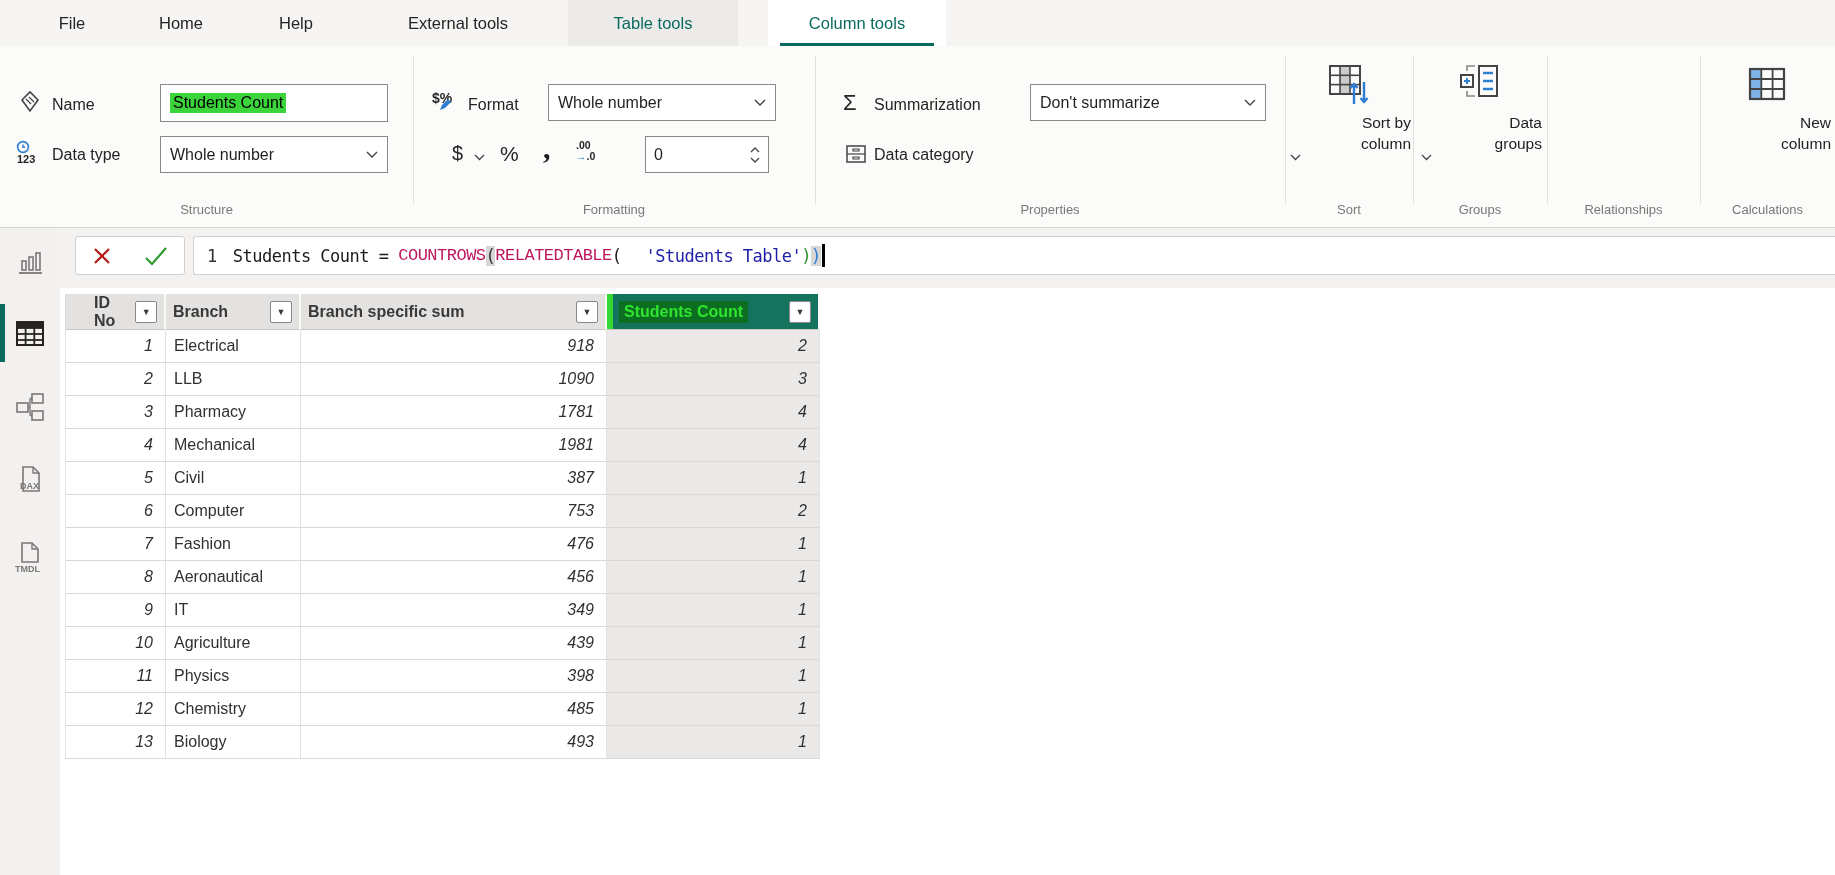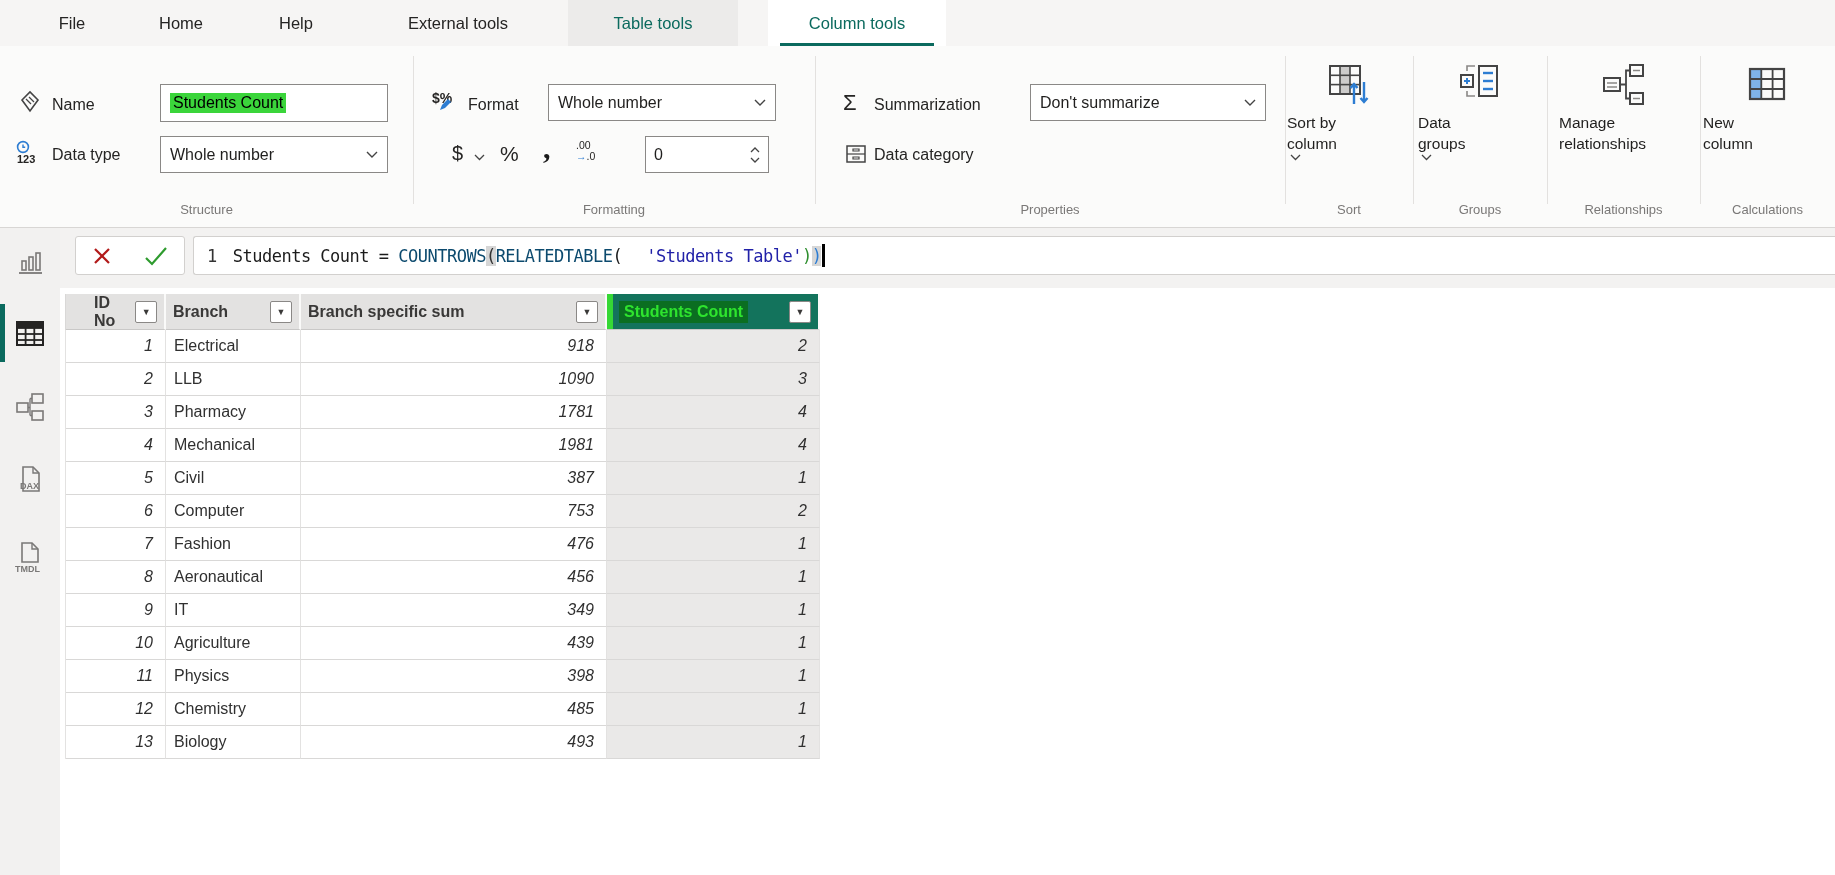--- a/index.html
+++ b/index.html
@@ -19,34 +19,34 @@
   .rdiv { position:absolute; top:10px; height:148px; width:1px; background:#E3E1DF; }
   .grouplabel { position:absolute; top:154px; height:22px; font-size:13px; color:#7A7877; text-align:center; line-height:20px; }
   .rlabel { position:absolute; font-size:16px; color:#252423; white-space:nowrap; }
   .combo { position:absolute; height:37px; background:#fff; border:1px solid #8A8886; display:flex; align-items:center; padding:0 9px; font-size:16px; color:#201F1E; cursor:default; }
   .combo .chev { margin-left:auto; }
   .namebox { position:absolute; height:38px; background:#fff; border:1px solid #8A8886; display:flex; align-items:center; padding:0 9px; font-size:16px; color:#000; }
   .green-sel { background:#3BD53B; padding:1px 3px; }
   .spinner { position:absolute; height:37px; background:#fff; border:1px solid #8A8886; display:flex; align-items:center; padding:0 8px; font-size:16px; color:#201F1E; }
   .spin-chevs { margin-left:auto; display:flex; flex-direction:column; gap:4px; align-items:center; }
   .miniicon { position:absolute; font-size:19px; color:#252423; }
-  .bigbtn { position:absolute; top:16px; text-align:left; font-size:15.5px; color:#201F1E; line-height:21px; cursor:default; }
+  .bigbtn { position:absolute; top:16px; text-align:right; font-size:15.5px; color:#201F1E; line-height:21px; cursor:default; }
   .bigbtn svg { display:block; margin:0 auto 4px auto; }
-  .dec-icon { position:absolute; display:flex; flex-direction:column; font-size:10.5px; font-weight:normal; color:#252423; line-height:11px; font-family:"Liberation Sans",sans-serif; }
+  .dec-icon { position:absolute; display:flex; flex-direction:column; font-size:10.5px; font-weight:bold; color:#252423; line-height:11px; font-family:"Liberation Sans",sans-serif; }
   .blue { color:#2D7DD2; }
   .comma-icon { position:absolute; font-family:"Liberation Serif",serif; font-weight:bold; font-size:30px; color:#1b1b1b; line-height:20px; }
   .dpct { position:absolute; font-size:14px; font-weight:bold; color:#252423; }
   .dpct svg { position:absolute; left:7px; top:8px; }
 
   
   .fxstrip { position:absolute; left:0; top:228px; width:100%; height:60px; background:#F3F2F1; }
   .fxbox { position:absolute; left:75px; top:8px; width:110px; height:39px; background:#fff; border:1px solid #D2D0CE; border-radius:3px; display:flex; align-items:center; justify-content:space-around; }
   .fxinput { position:absolute; left:193px; top:8px; width:calc(100% - 193px); height:39px; background:#fff; border:1px solid #D2D0CE; border-right:none; border-radius:3px 0 0 3px; display:flex; align-items:center; padding-left:13px; font-family:"DejaVu Sans Mono", monospace; font-size:17px; letter-spacing:-0.5px; color:#1b1b1b; white-space:pre; }
   .lineno { margin-right:16px; color:#333; }
-  .tok-func { color:#0c4a6e; }
+  .tok-func { color:#be185d;font-family:Liberation Mono, monospace; }
   .tok-string { color:#2121A8;margin-left:24px; }
   .tok-green { color:#2F8F2F; }
   .tok-matcho { background:#D6D6D6; color:#333; }
   .tok-matchc { background:#D6D6D6; color:#2B7CD3; }
   .caret { display:inline-block; width:3px; height:23px; background:#000; margin-left:1px; }
 
   
   .sidebar { position:absolute; left:0; top:228px; width:60px; height:647px; background:#F2F1F0; }
   .sideicon { position:absolute; left:0; width:60px; text-align:center; cursor:default; }
   .selbar { position:absolute; left:0; top:76px; width:5px; height:58px; background:#0B6A5E; }
@@ -195,34 +195,20 @@
       <div>Data</div>
       <div><span>groups</span>
         <svg width="11" height="7" viewBox="0 0 11 7" style="margin-left:3px">
             <polyline points="1,1 5.5,5.5 10,1" fill="none" stroke="#444" stroke-width="1.3"></polyline>
           </svg>
       </div>
     </div>
     <div class="grouplabel" style="left:1413px;width:134px">Groups</div>
     <div class="rdiv" style="left:1547px"></div>
 
-    <div class="bigbtn" style="left:1559px;width:128px">
-      <svg width="46" height="46" viewBox="0 0 46 46">
-        <rect x="4" y="16" width="16" height="13" fill="none" stroke="#444" stroke-width="2"></rect>
-        <line x1="7" y1="21" x2="17" y2="21" stroke="#8A8886" stroke-width="1.5"></line>
-        <line x1="7" y1="25" x2="17" y2="25" stroke="#8A8886" stroke-width="1.5"></line>
-        <rect x="30" y="3" width="13" height="11" fill="none" stroke="#444" stroke-width="2"></rect>
-        <line x1="33" y1="8.5" x2="40" y2="8.5" stroke="#8A8886" stroke-width="1.5"></line>
-        <rect x="30" y="31" width="13" height="11" fill="none" stroke="#444" stroke-width="2"></rect>
-        <line x1="33" y1="36.5" x2="40" y2="36.5" stroke="#8A8886" stroke-width="1.5"></line>
-        <path d="M20 22.5 L26 22.5 L26 8.5 L30 8.5 M26 22.5 L26 36.5 L30 36.5" fill="none" stroke="#444" stroke-width="1.8"></path>
-      </svg>
-      <div>Manage</div>
-      <div>relationships</div>
-    </div>
     <div class="grouplabel" style="left:1547px;width:153px">Relationships</div>
     <div class="rdiv" style="left:1700px"></div>
 
     <div class="bigbtn" style="left:1703px;width:128px">
       <svg width="46" height="46" viewBox="0 0 46 46">
         <rect x="6" y="7" width="11.3" height="30" fill="#7FB3E8"></rect>
         <rect x="6" y="7" width="34" height="30" fill="none" stroke="#444" stroke-width="2.2"></rect>
         <line x1="17.3" y1="7" x2="17.3" y2="37" stroke="#444" stroke-width="1.8"></line>
         <line x1="28.6" y1="7" x2="28.6" y2="37" stroke="#444" stroke-width="1.8"></line>
         <line x1="6" y1="17" x2="40" y2="17" stroke="#444" stroke-width="1.8"></line>

